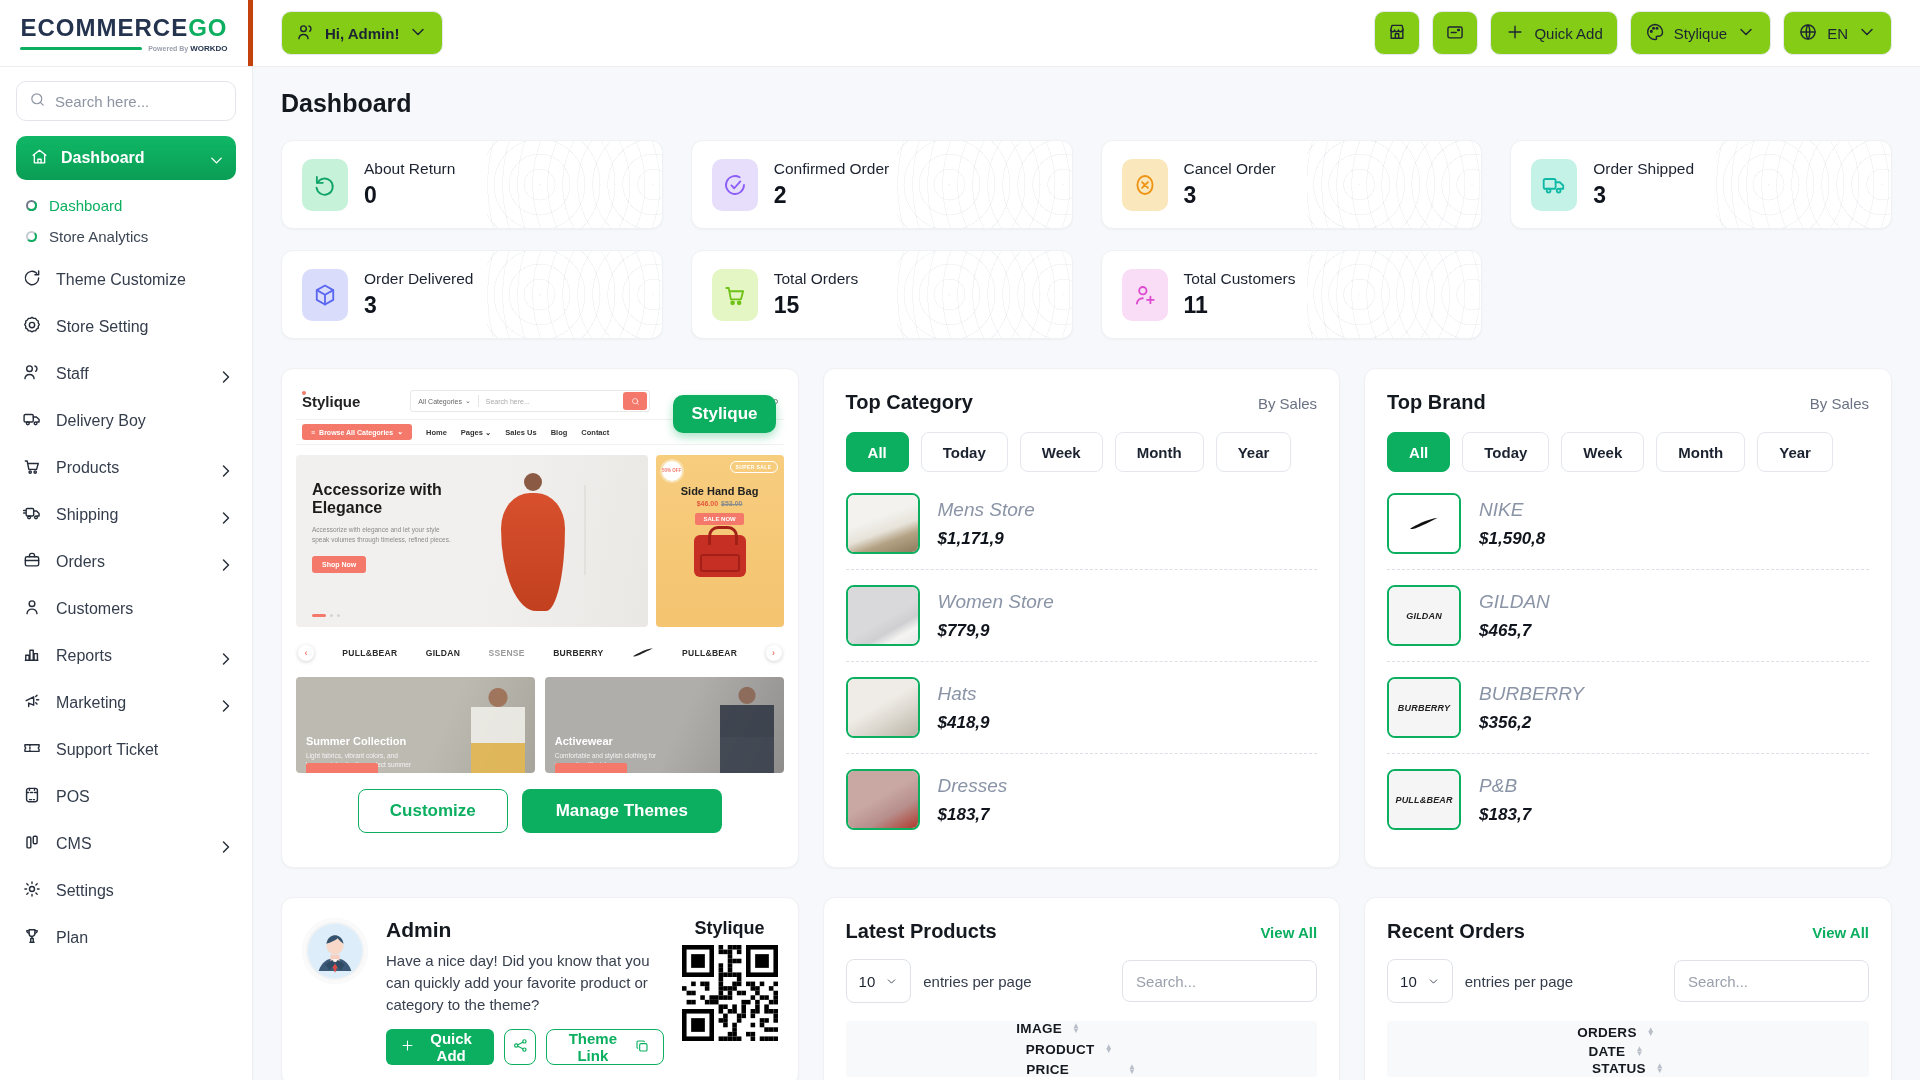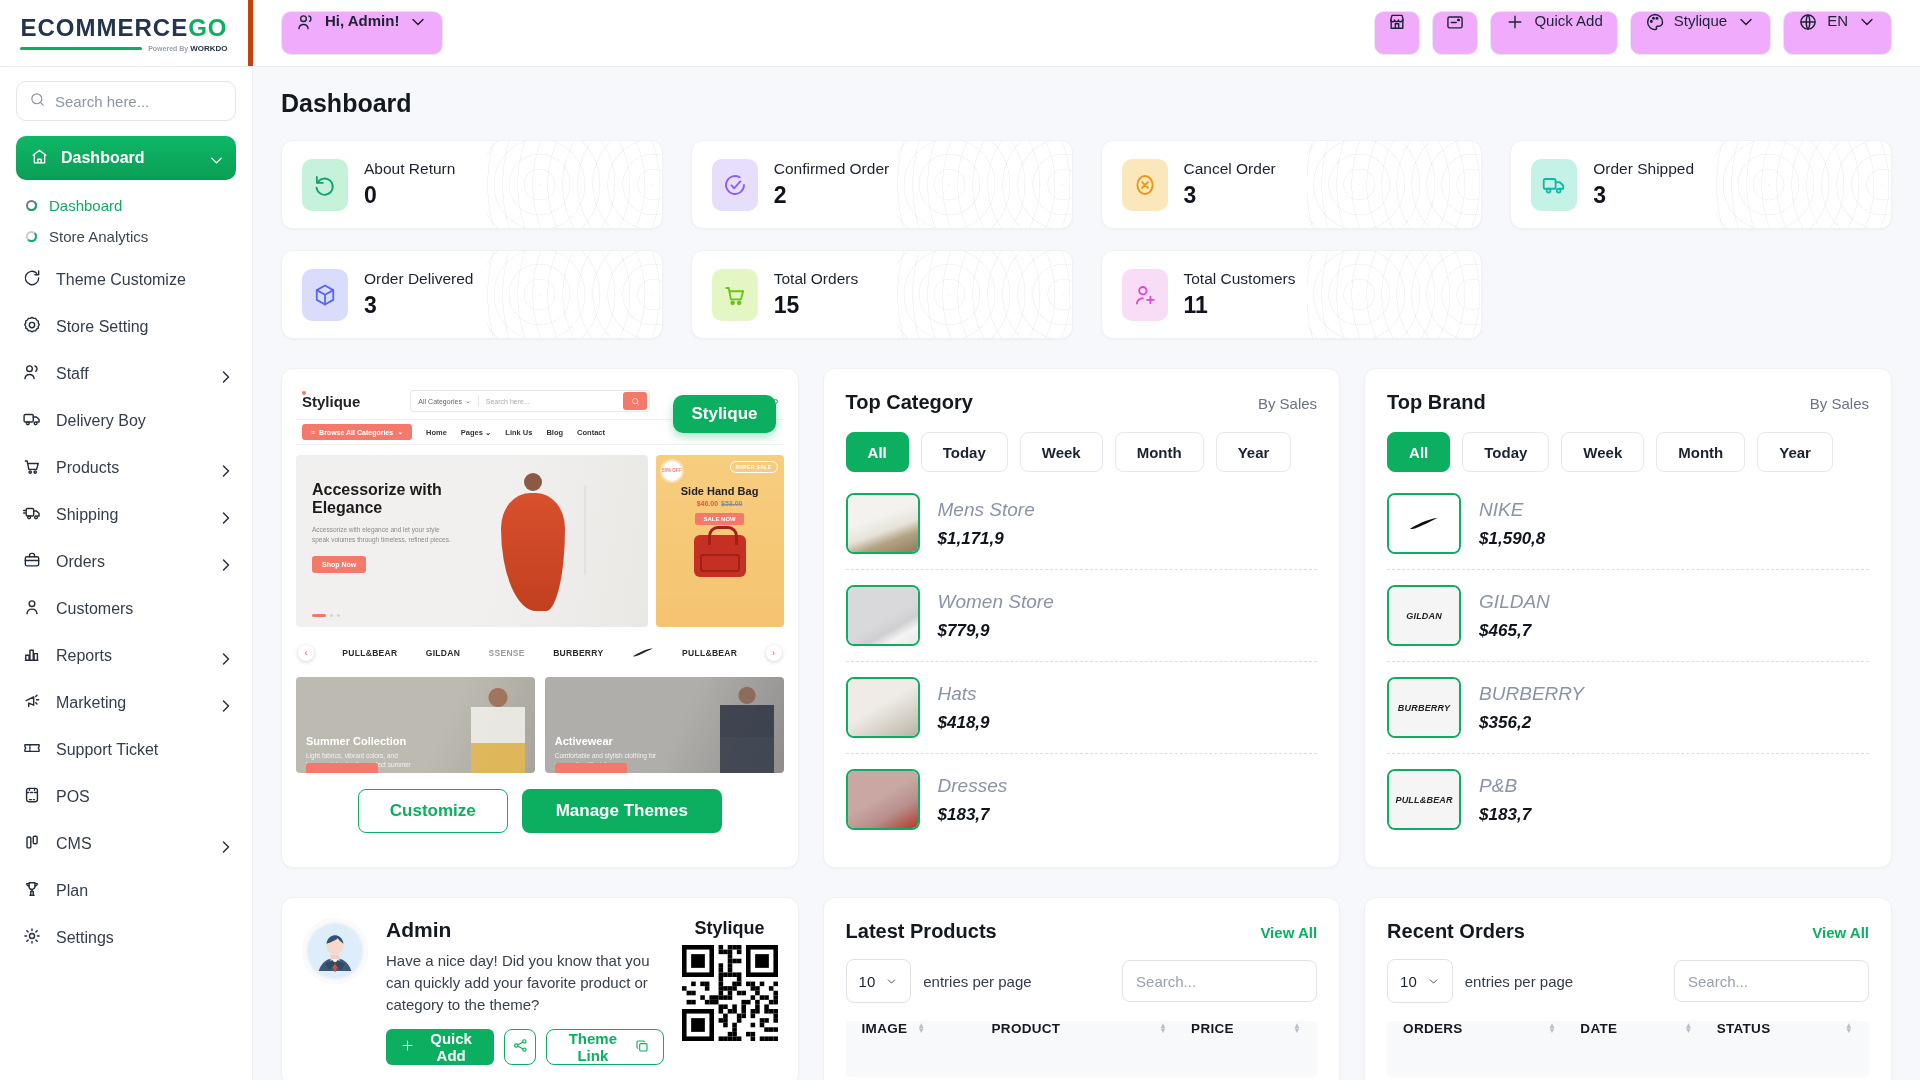--- a/index.html
+++ b/index.html
@@ -13,22 +13,22 @@
     display:flex; align-items:center; justify-content:center; flex:0 0 253px; }
   .logo-stack { display:flex; flex-direction:column; align-items:flex-end; }
   .logo-line1 { font-size:24px; font-weight:800; letter-spacing:1px; color:#25344e; }
   .logo-line1 .accent { color:#0caf60; }
   .logo-sub { display:flex; align-items:center; gap:6px; margin-top:2px; width:100%; }
   .logo-bar { height:3px; background:#0caf60; border-radius:2px; flex:1; }
   .powered { font-size:7px; color:#9aa1ac; font-weight:600; white-space:nowrap; }
   .powered b { color:#25344e; font-size:8px; }
   .tb-left { padding-left:28px; display:flex; align-items:center; }
   .tb-right { margin-left:auto; padding-right:28px; display:flex; align-items:center; gap:12px; }
-  .tb-btn { height:44px; background:#f0abfc; border:1px solid #e5e8ee; border-radius:10px;
-    display:flex; align-items:flex-start; gap:9px; padding:0 14px; font-size:15px;
+  .tb-btn { height:44px; background:#84cc16; border:1px solid #e5e8ee; border-radius:10px;
+    display:flex; align-items:center; gap:9px; padding:0 14px; font-size:15px;
     color:#1c2433; cursor:pointer; }
   .tb-btn svg { width:20px; height:20px; }
   .tb-icon-btn { width:46px; justify-content:center; padding:0; }
 
   
   .sidebar { position:fixed; top:67px; left:0; width:253px; bottom:0; background:#fff;
     border-right:1px solid #ececf1; padding:14px 16px 0 16px; }
   .side-search { height:40px; border:1px solid #e2e5ea; border-radius:10px; display:flex;
     align-items:center; gap:9px; padding:0 12px; color:#8d95a3; }
   .side-search svg { width:17px; height:17px; flex:0 0 auto; }
@@ -224,22 +224,22 @@
   
   .table-card { padding:22px; }
   .tc-controls { display:flex; align-items:center; gap:12px; margin-top:16px; }
   .select-box { height:44px; border:1px solid #dfe3e8; border-radius:8px; display:flex;
     align-items:center; gap:10px; padding:0 12px; font-size:15px; color:#1c2330; cursor:pointer; }
   .select-box svg { width:13px; height:13px; color:#37404e; }
   .entries-label { font-size:15px; color:#343d4c; }
   .tc-search { margin-left:auto; height:42px; width:195px; border:1px solid #dfe3e8; border-radius:8px;
     padding:0 13px; font-size:15px; color:#57606e; outline:none; font-family:inherit; }
   .tc-search::placeholder { color:#9aa1ac; }
-  .thead { display:flex; align-items:flex-start; background:#f8f9fb; border-radius:4px; height:56px;
-    margin-top:18px; padding:0 16px; }
+  .thead { display:flex; align-items:center; background:#f8f9fb; border-radius:4px; height:56px;
+    margin-top:18px; padding:0 16px;flex-direction:column; }
   .th { display:flex; align-items:center; gap:10px; font-size:13.5px; font-weight:700;
     letter-spacing:.3px; color:#14181f; }
   .sort { display:flex; flex-direction:column; line-height:.55; font-size:8px; color:#b9bfc9; }
   .trow { display:flex; align-items:center; padding:14px 16px 0 16px; }
 
   .link-green { color:#0caf60; font-size:15px; font-weight:600; cursor:pointer; text-decoration:none; }
 
   svg.stroke { fill:none; stroke:currentColor; stroke-width:1.7; stroke-linecap:round; stroke-linejoin:round; }
 </style>
 </head>
@@ -462,32 +462,32 @@
           <rect x="6" y="6" width="4.6" height="13" rx="1.4"></rect>
           <rect x="13.5" y="5" width="4.6" height="9" rx="1.4"></rect>
         </svg></span>
     <span>CMS</span>
     <span class="chev"><svg class="stroke" viewBox="0 0 24 24" width="14" height="14">
           <path d="M9 6l6 6-6 6"></path>
         </svg></span>
   </div>
   <div class="nav-item">
     <span><svg class="stroke" viewBox="0 0 24 24" width="20" height="20">
+          <circle cx="12" cy="12" r="3"></circle>
+          <path d="M12 3.5v2M12 18.5v2M3.5 12h2M18.5 12h2M5.8 5.8l1.5 1.5M16.7 16.7l1.5 1.5M18.2 5.8l-1.5 1.5M7.3 16.7l-1.5 1.5"></path>
+        </svg></span>
+    <span>Settings</span>
+  </div>
+  <div class="nav-item">
+    <span><svg class="stroke" viewBox="0 0 24 24" width="20" height="20">
           <path d="M8.5 4.5h7v4.5a3.5 3.5 0 0 1-7 0V4.5z"></path>
           <path d="M8.5 5.5H5.7a2.8 2.8 0 0 0 2.8 3M15.5 5.5h2.8a2.8 2.8 0 0 1-2.8 3"></path>
           <path d="M12 12.5v2.5M9.5 19.5h5M10.5 15h3v4.5h-3z"></path>
         </svg></span>
     <span>Plan</span>
-  </div>
-  <div class="nav-item">
-    <span><svg class="stroke" viewBox="0 0 24 24" width="20" height="20">
-          <circle cx="12" cy="12" r="3"></circle>
-          <path d="M12 3.5v2M12 18.5v2M3.5 12h2M18.5 12h2M5.8 5.8l1.5 1.5M16.7 16.7l1.5 1.5M18.2 5.8l-1.5 1.5M7.3 16.7l-1.5 1.5"></path>
-        </svg></span>
-    <span>Settings</span>
   </div>
 </nav>
 
 <main class="content" style="margin-top:67px">
   <h1 class="page-title">Dashboard</h1>
 
   <section class="stats-grid">
     <div class="stat-card">
       <div class="stat-tile t1">
           <svg class="stroke" viewBox="0 0 24 24">
@@ -606,21 +606,21 @@
           <div class="mini-acticons">
               <span></span>
               <span></span>
               <span></span>
             </div>
         </div>
         <div class="mini-nav">
           <span class="mini-browse">≡ <span>Browse All Categories</span> ⌄</span>
           <span class="mini-link">Home</span>
           <span class="mini-link"><span>Pages</span> ⌄</span>
-          <span class="mini-link">Link Us</span>
+          <span class="mini-link">Sales Us</span>
           <span class="mini-link">Blog</span>
           <span class="mini-link">Contact</span>
         </div>
         <div class="mini-hero">
           <div class="hero-main">
             <div class="hero-title">Accessorize with Elegance</div>
             <div class="hero-text">Accessorize with elegance and let your style speak volumes through timeless, refined pieces.</div>
             <span class="hero-btn">Shop Now</span>
             <div class="model">
                 <div class="head"></div>

